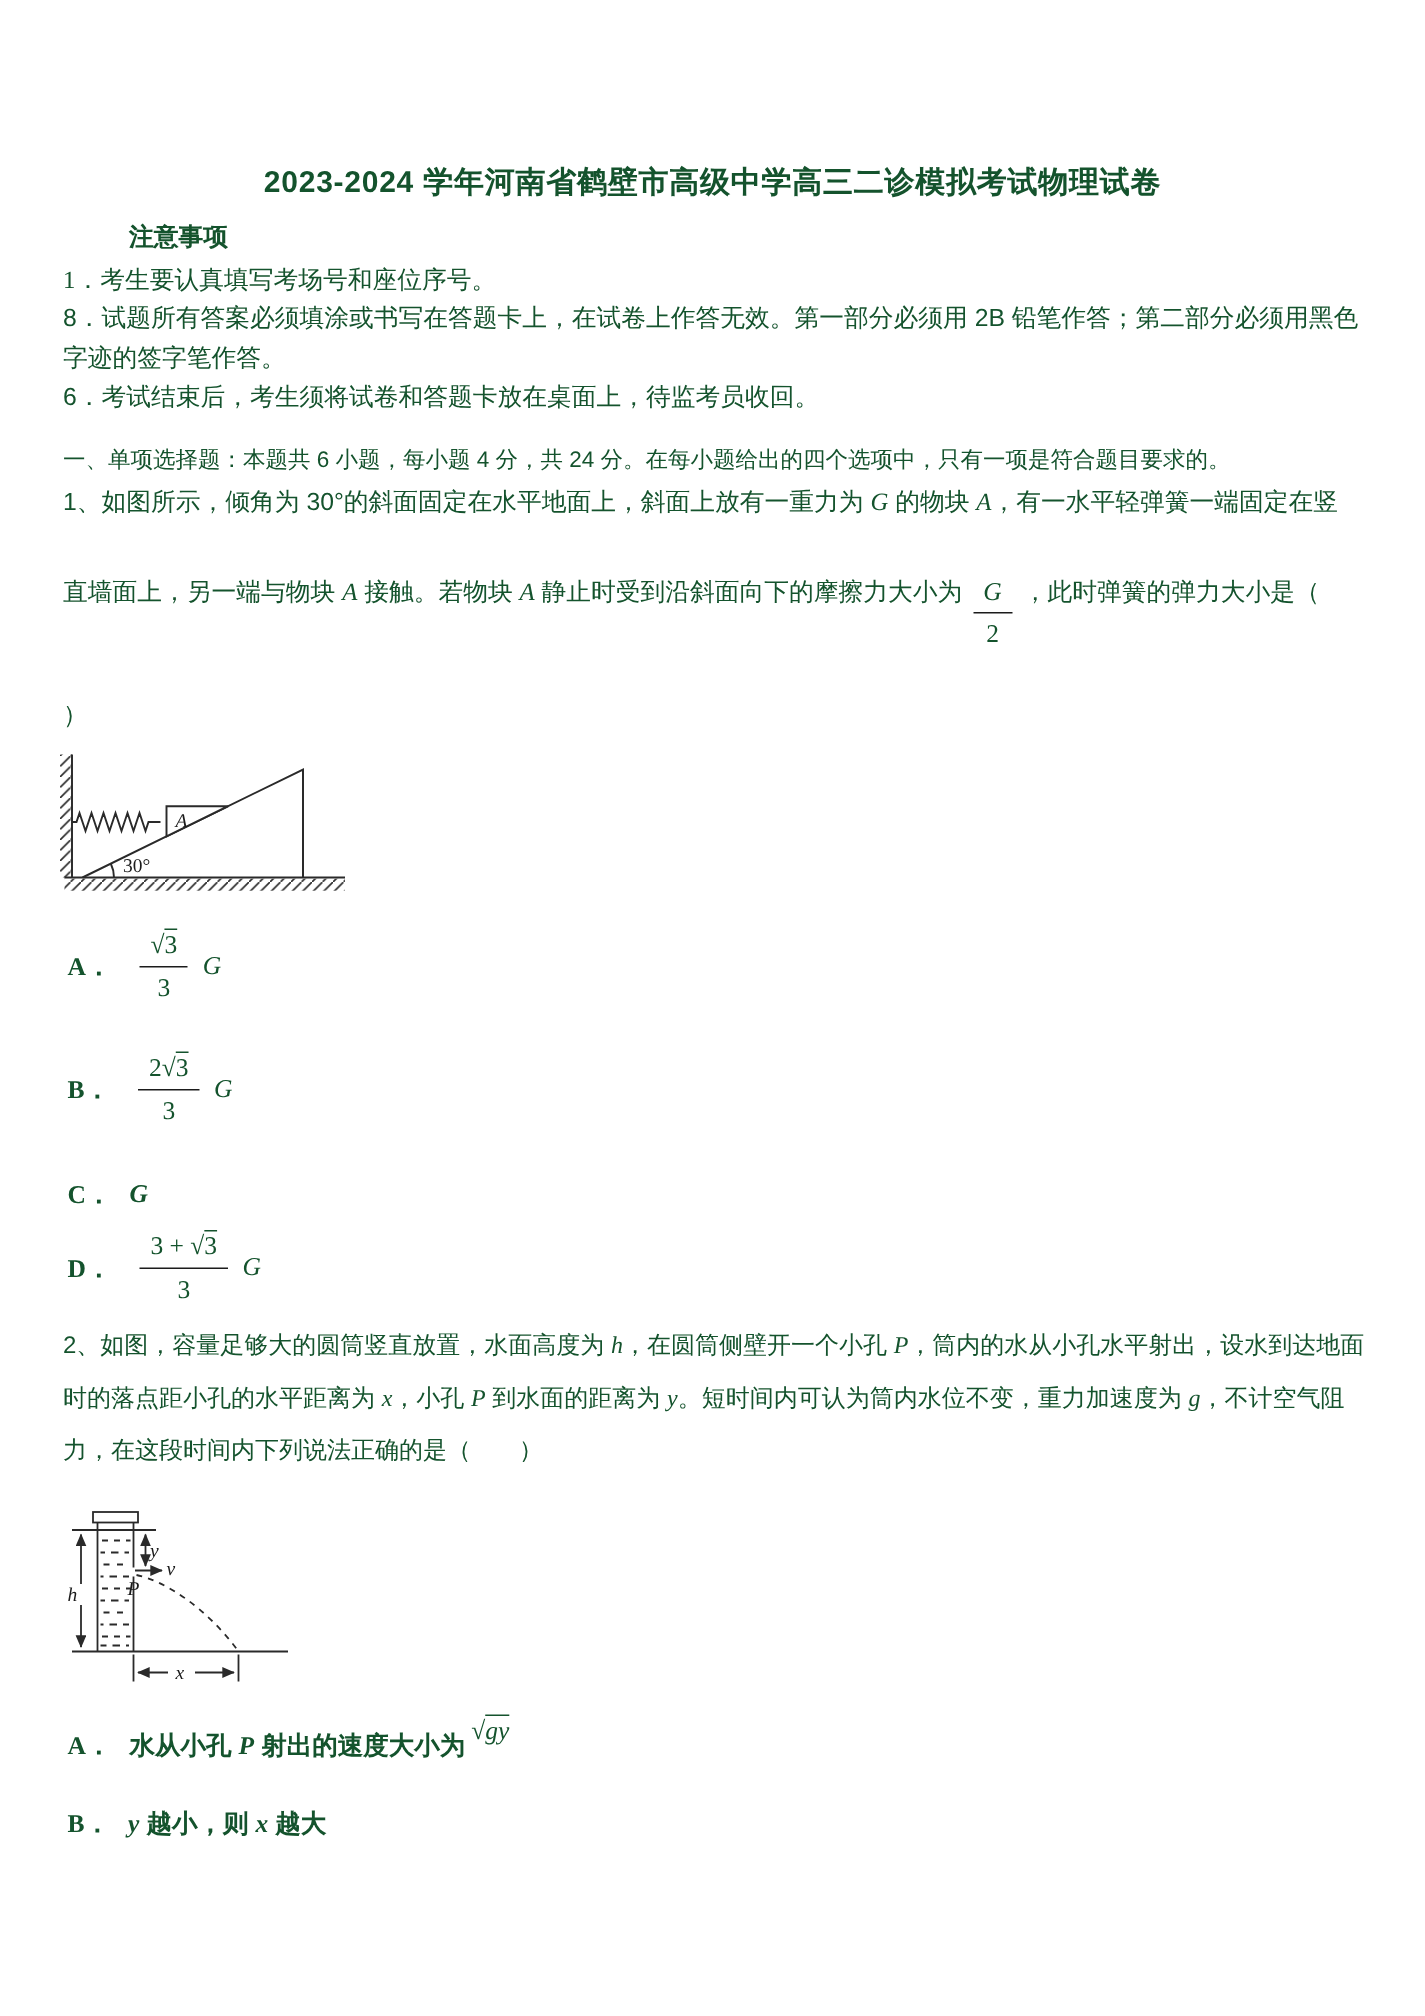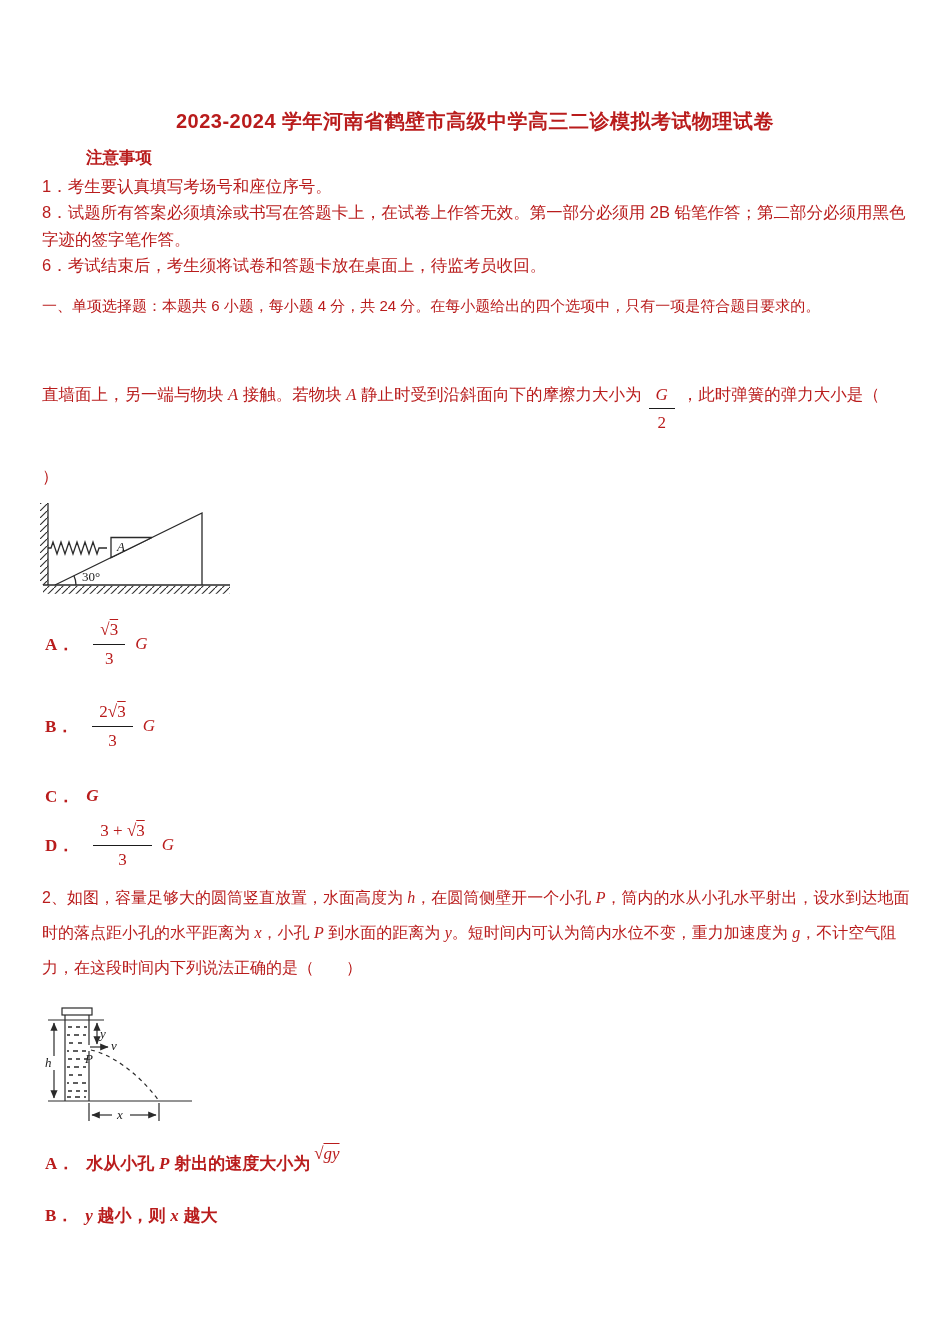--- a/index.html
+++ b/index.html
@@ -1,28 +1,28 @@
 <!DOCTYPE html>
 <html><head>
 <meta charset="utf-8">
 <style>
   html,body { margin:0; padding:0; background:#ffffff; }
   .page {
     position:relative; width:950px; height:1344px; margin:0 auto;
-    background:#ffffff; color:#b91c1c; overflow:hidden;
+    background:#ffffff; color:#14532d; overflow:hidden;
     font-family:"Liberation Sans", sans-serif;
   }
   .abs { position:absolute; }
   .title {
     top:108px; left:0; width:950px; text-align:center;
     font-size:20px; font-weight:bold; letter-spacing:0.5px;
   }
   .notice-heading { top:147px; left:42px; font-size:16.5px; font-weight:600;margin-left:44px; }
   .notice-item { left:42px; width:874px; font-size:16.5px; line-height:27px; }
-  .n1 { top:173px; }
+  .n1 { top:173px;font-family:Liberation Serif, serif; }
   .n2 { top:199px; }
   .n3 { top:252px; }
   .sec-header { top:297px; left:42px; width:888px; font-size:15px; white-space:nowrap; }
   .q1-l1 { top:324px; left:42px; width:888px; font-size:16.5px; white-space:nowrap; }
   .q1-l2 {
     top:384px; left:42px; width:888px; height:60px; font-size:16.5px;
     display:flex; align-items:flex-start; white-space:nowrap;
   }
   .q1-paren { top:466px; left:42px; font-size:16.5px; }
   .q2-text { top:880px; left:42px; width:876px; font-size:16px; line-height:35px; }
@@ -70,20 +70,21 @@
 
   <div class="abs title">2023-2024 学年河南省鹤壁市高级中学高三二诊模拟考试物理试卷</div>
 
   <div class="abs notice-heading">注意事项</div>
   <div class="abs notice-item n1">1．考生要认真填写考场号和座位序号。</div>
   <div class="abs notice-item n2">8．试题所有答案必须填涂或书写在答题卡上，在试卷上作答无效。第一部分必须用 2B 铅笔作答；第二部分必须用黑色字迹的签字笔作答。</div>
   <div class="abs notice-item n3">6．考试结束后，考生须将试卷和答题卡放在桌面上，待监考员收回。</div>
 
   <div class="abs sec-header">一、单项选择题：本题共 6 小题，每小题 4 分，共 24 分。在每小题给出的四个选项中，只有一项是符合题目要求的。</div>
 
+  <div class="abs q1-l1"><span>1、如图所示，倾角为 30°的斜面固定在水平地面上，斜面上放有一重力为 </span><span class="var">G</span><span> 的物块 </span><span class="var">A</span><span>，有一水平轻弹簧一端固定在竖</span></div>
 
   <div class="abs q1-l2">
     <span><span>直墙面上，另一端与物块 </span><span class="var">A</span><span> 接触。若物块 </span><span class="var">A</span><span> 静止时受到沿斜面向下的摩擦力大小为</span></span>
     <span class="frac">
       <span class="fnum"><span class="var">G</span></span>
       <span class="fden"><span>2</span></span>
     </span>
     <span><span>，此时弹簧的弹力大小是（</span></span>
   </div>
 

